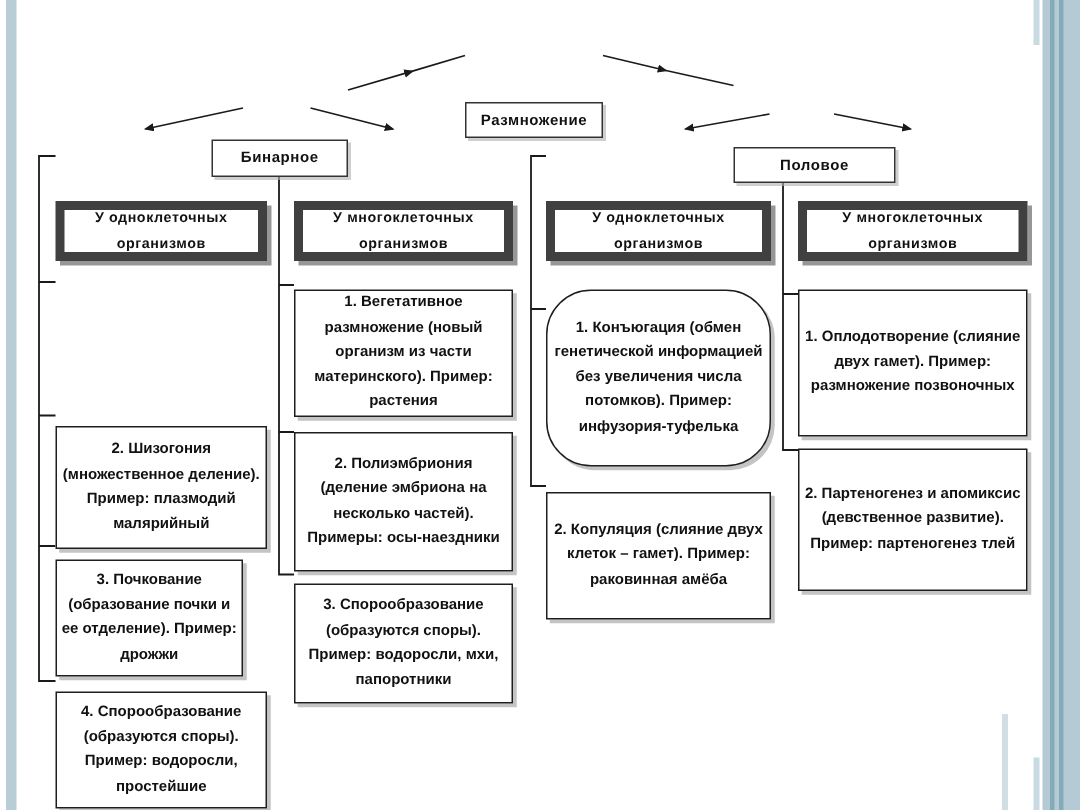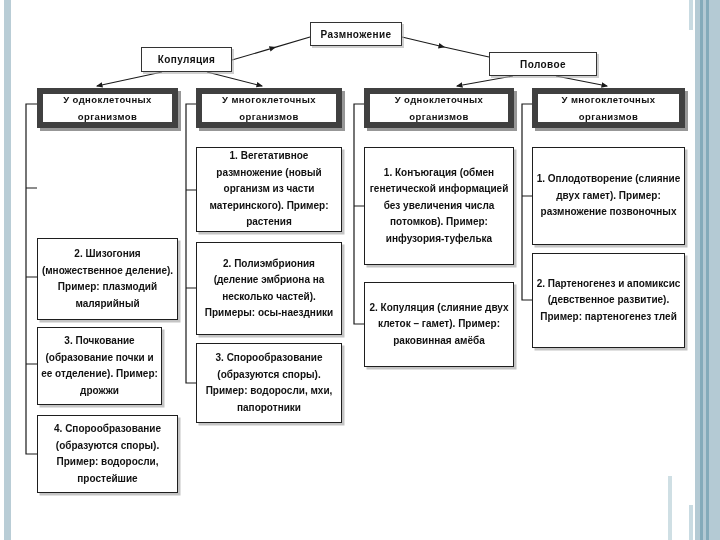--- a/index.html
+++ b/index.html
@@ -16,21 +16,21 @@
   .accent{position:absolute;background:#c9dbe2;}
   .accent.tr{left:689px;top:0;width:4px;height:30px;}
   .accent.br{left:689px;top:505px;width:4px;height:35px;}
   .accent.bl{left:668px;top:476px;width:4px;height:64px;background:#cfdfe4;}
   
   .connectors{position:absolute;left:0;top:0;z-index:1;}
   
   .box{
     position:absolute;z-index:2;background:#ffffff;color:#111;
     display:flex;align-items:center;justify-content:center;text-align:center;
-    font-weight:bold;box-sizing:border-box;padding:2px 3px;
+    font-weight:bold;box-sizing:border-box;padding:2px 3px;margin-top:46px;
   }
   .box.top{
     border:1.2px solid #333;box-shadow:2px 2px 0 rgba(175,175,175,0.6);
     font-size:10px;letter-spacing:0.4px;
   }
   .box.header{
     border:6px solid #404040;box-shadow:3px 3px 0 rgba(125,125,125,0.8);
     font-size:9.5px;line-height:1.8;letter-spacing:0.4px;
   }
   .box.item{
@@ -70,34 +70,34 @@
       <line x1="556" y1="76" x2="607" y2="86" marker-end="url(#arr)"></line>
 
       <path d="M37,104 L26,104 L26,454 L37,454 M26,188 L37,188 M26,277 L37,277 M26,364 L37,364" stroke-width="1.2"></path>
       <path d="M196,104 L186,104 L186,383 L196,383 M186,190 L196,190 M186,288 L196,288" stroke-width="1.2"></path>
       <path d="M364,104 L354,104 L354,324 L364,324 M354,206 L364,206" stroke-width="1.2"></path>
       <path d="M532,104 L522,104 L522,300 L532,300 M522,196 L532,196" stroke-width="1.2"></path>
     </g>
   </svg>
 
   <div class="box top" style="left:310px;top:22px;width:92px;height:24px;">Размножение</div>
-  <div class="box top" style="left:141px;top:47px;width:91px;height:25px;">Копуляция</div>
+  <div class="box top" style="left:141px;top:47px;width:91px;height:25px;">Бинарное</div>
   <div class="box top" style="left:489px;top:52px;width:108px;height:24px;">Половое</div>
 
   <div class="box header" style="left:37px;top:88px;width:141px;height:40px;">У одноклеточных организмов</div>
   <div class="box item" style="left:37px;top:238px;width:141px;height:82px;">2. Шизогония (множественное деление). Пример: плазмодий малярийный</div>
   <div class="box item" style="left:37px;top:327px;width:125px;height:78px;">3. Почкование (образование почки и ее отделение). Пример: дрожжи</div>
   <div class="box item" style="left:37px;top:415px;width:141px;height:78px;">4. Спорообразование (образуются споры). Пример: водоросли, простейшие</div>
 
   <div class="box header" style="left:196px;top:88px;width:146px;height:40px;">У многоклеточных организмов</div>
   <div class="box item" style="left:196px;top:147px;width:146px;height:85px;">1. Вегетативное размножение (новый организм из части материнского). Пример: растения</div>
   <div class="box item" style="left:196px;top:242px;width:146px;height:93px;">2. Полиэмбриония (деление эмбриона на несколько частей). Примеры: осы-наездники</div>
   <div class="box item" style="left:196px;top:343px;width:146px;height:80px;">3. Спорообразование (образуются споры). Пример: водоросли, мхи, папоротники</div>
 
   <div class="box header" style="left:364px;top:88px;width:150px;height:40px;">У одноклеточных организмов</div>
-  <div class="box item" style="left:364px;top:147px;width:150px;height:118px;">1. Конъюгация (обмен генетической информацией без увеличения числа потомков). Пример: инфузория-туфелька</div>
+  <div class="box item" style="left:364px;top:147px;width:150px;height:118px;border-radius:30px;">1. Конъюгация (обмен генетической информацией без увеличения числа потомков). Пример: инфузория-туфелька</div>
   <div class="box item" style="left:364px;top:282px;width:150px;height:85px;">2. Копуляция (слияние двух клеток – гамет). Пример: раковинная амёба</div>
 
   <div class="box header" style="left:532px;top:88px;width:153px;height:40px;">У многоклеточных организмов</div>
   <div class="box item" style="left:532px;top:147px;width:153px;height:98px;">1. Оплодотворение (слияние двух гамет). Пример: размножение позвоночных</div>
   <div class="box item" style="left:532px;top:253px;width:153px;height:95px;">2. Партеногенез и апомиксис (девственное развитие). Пример: партеногенез тлей</div>
 
 </div>
 
 </body></html>

